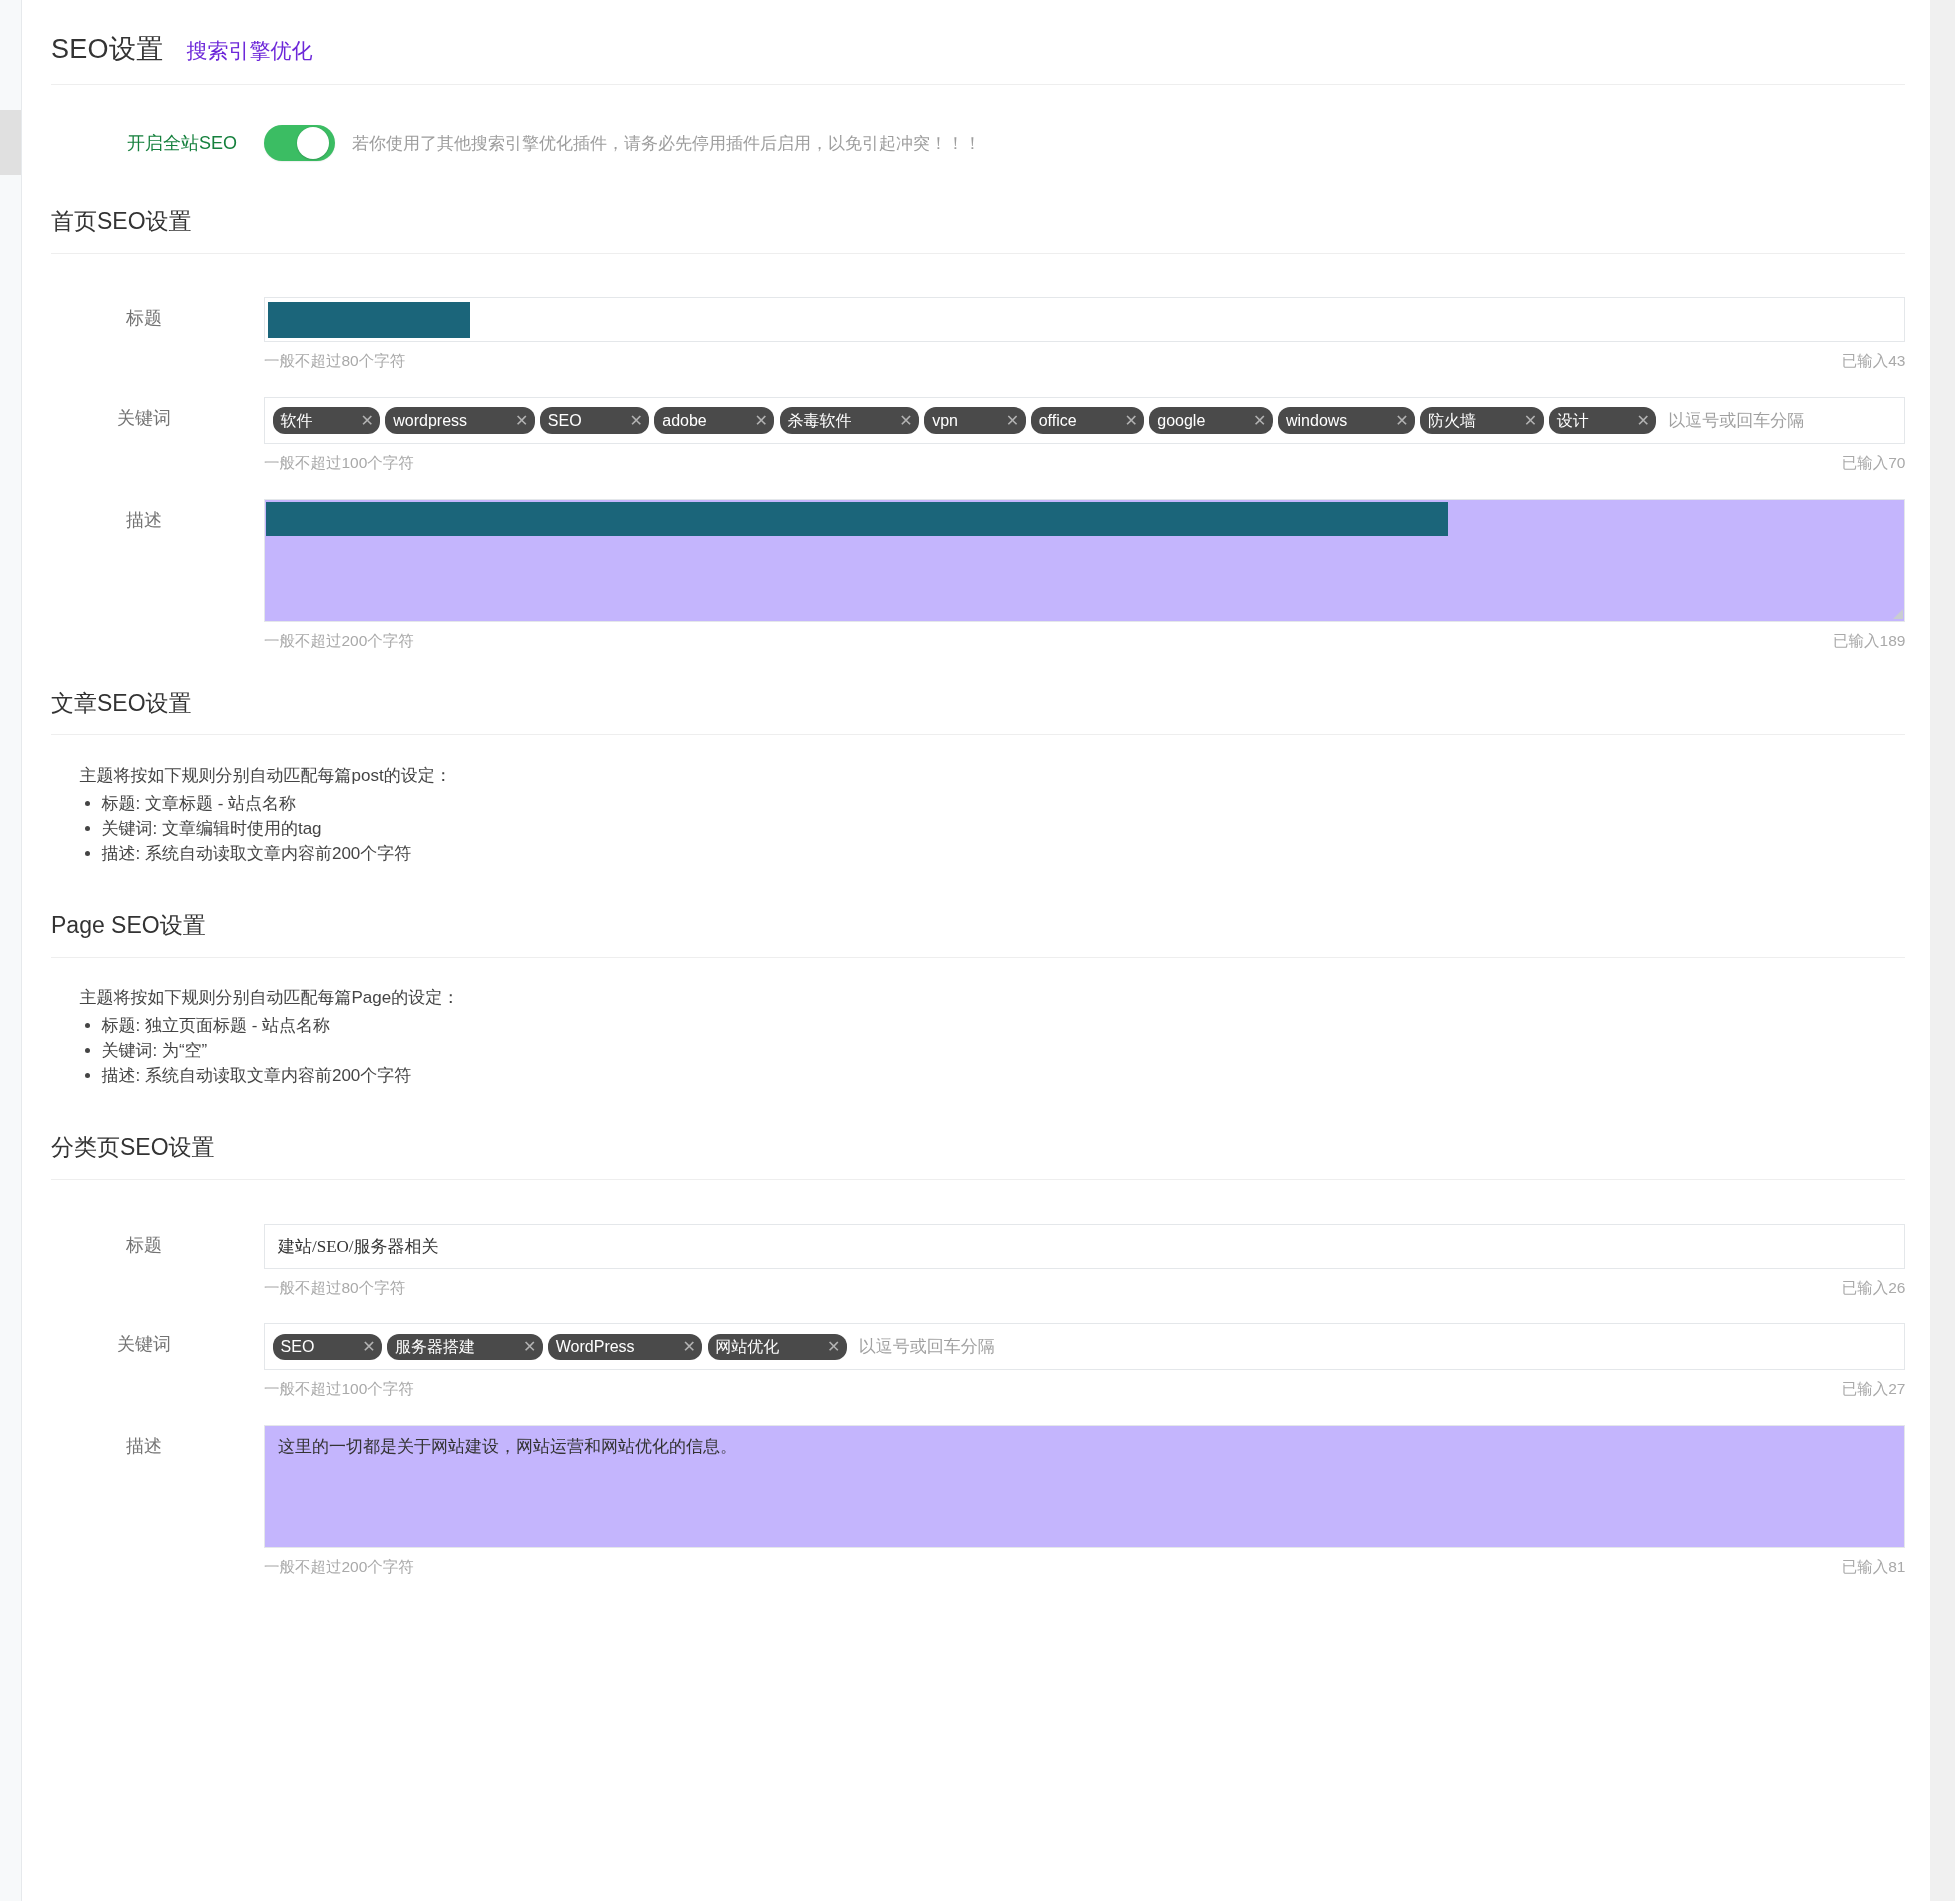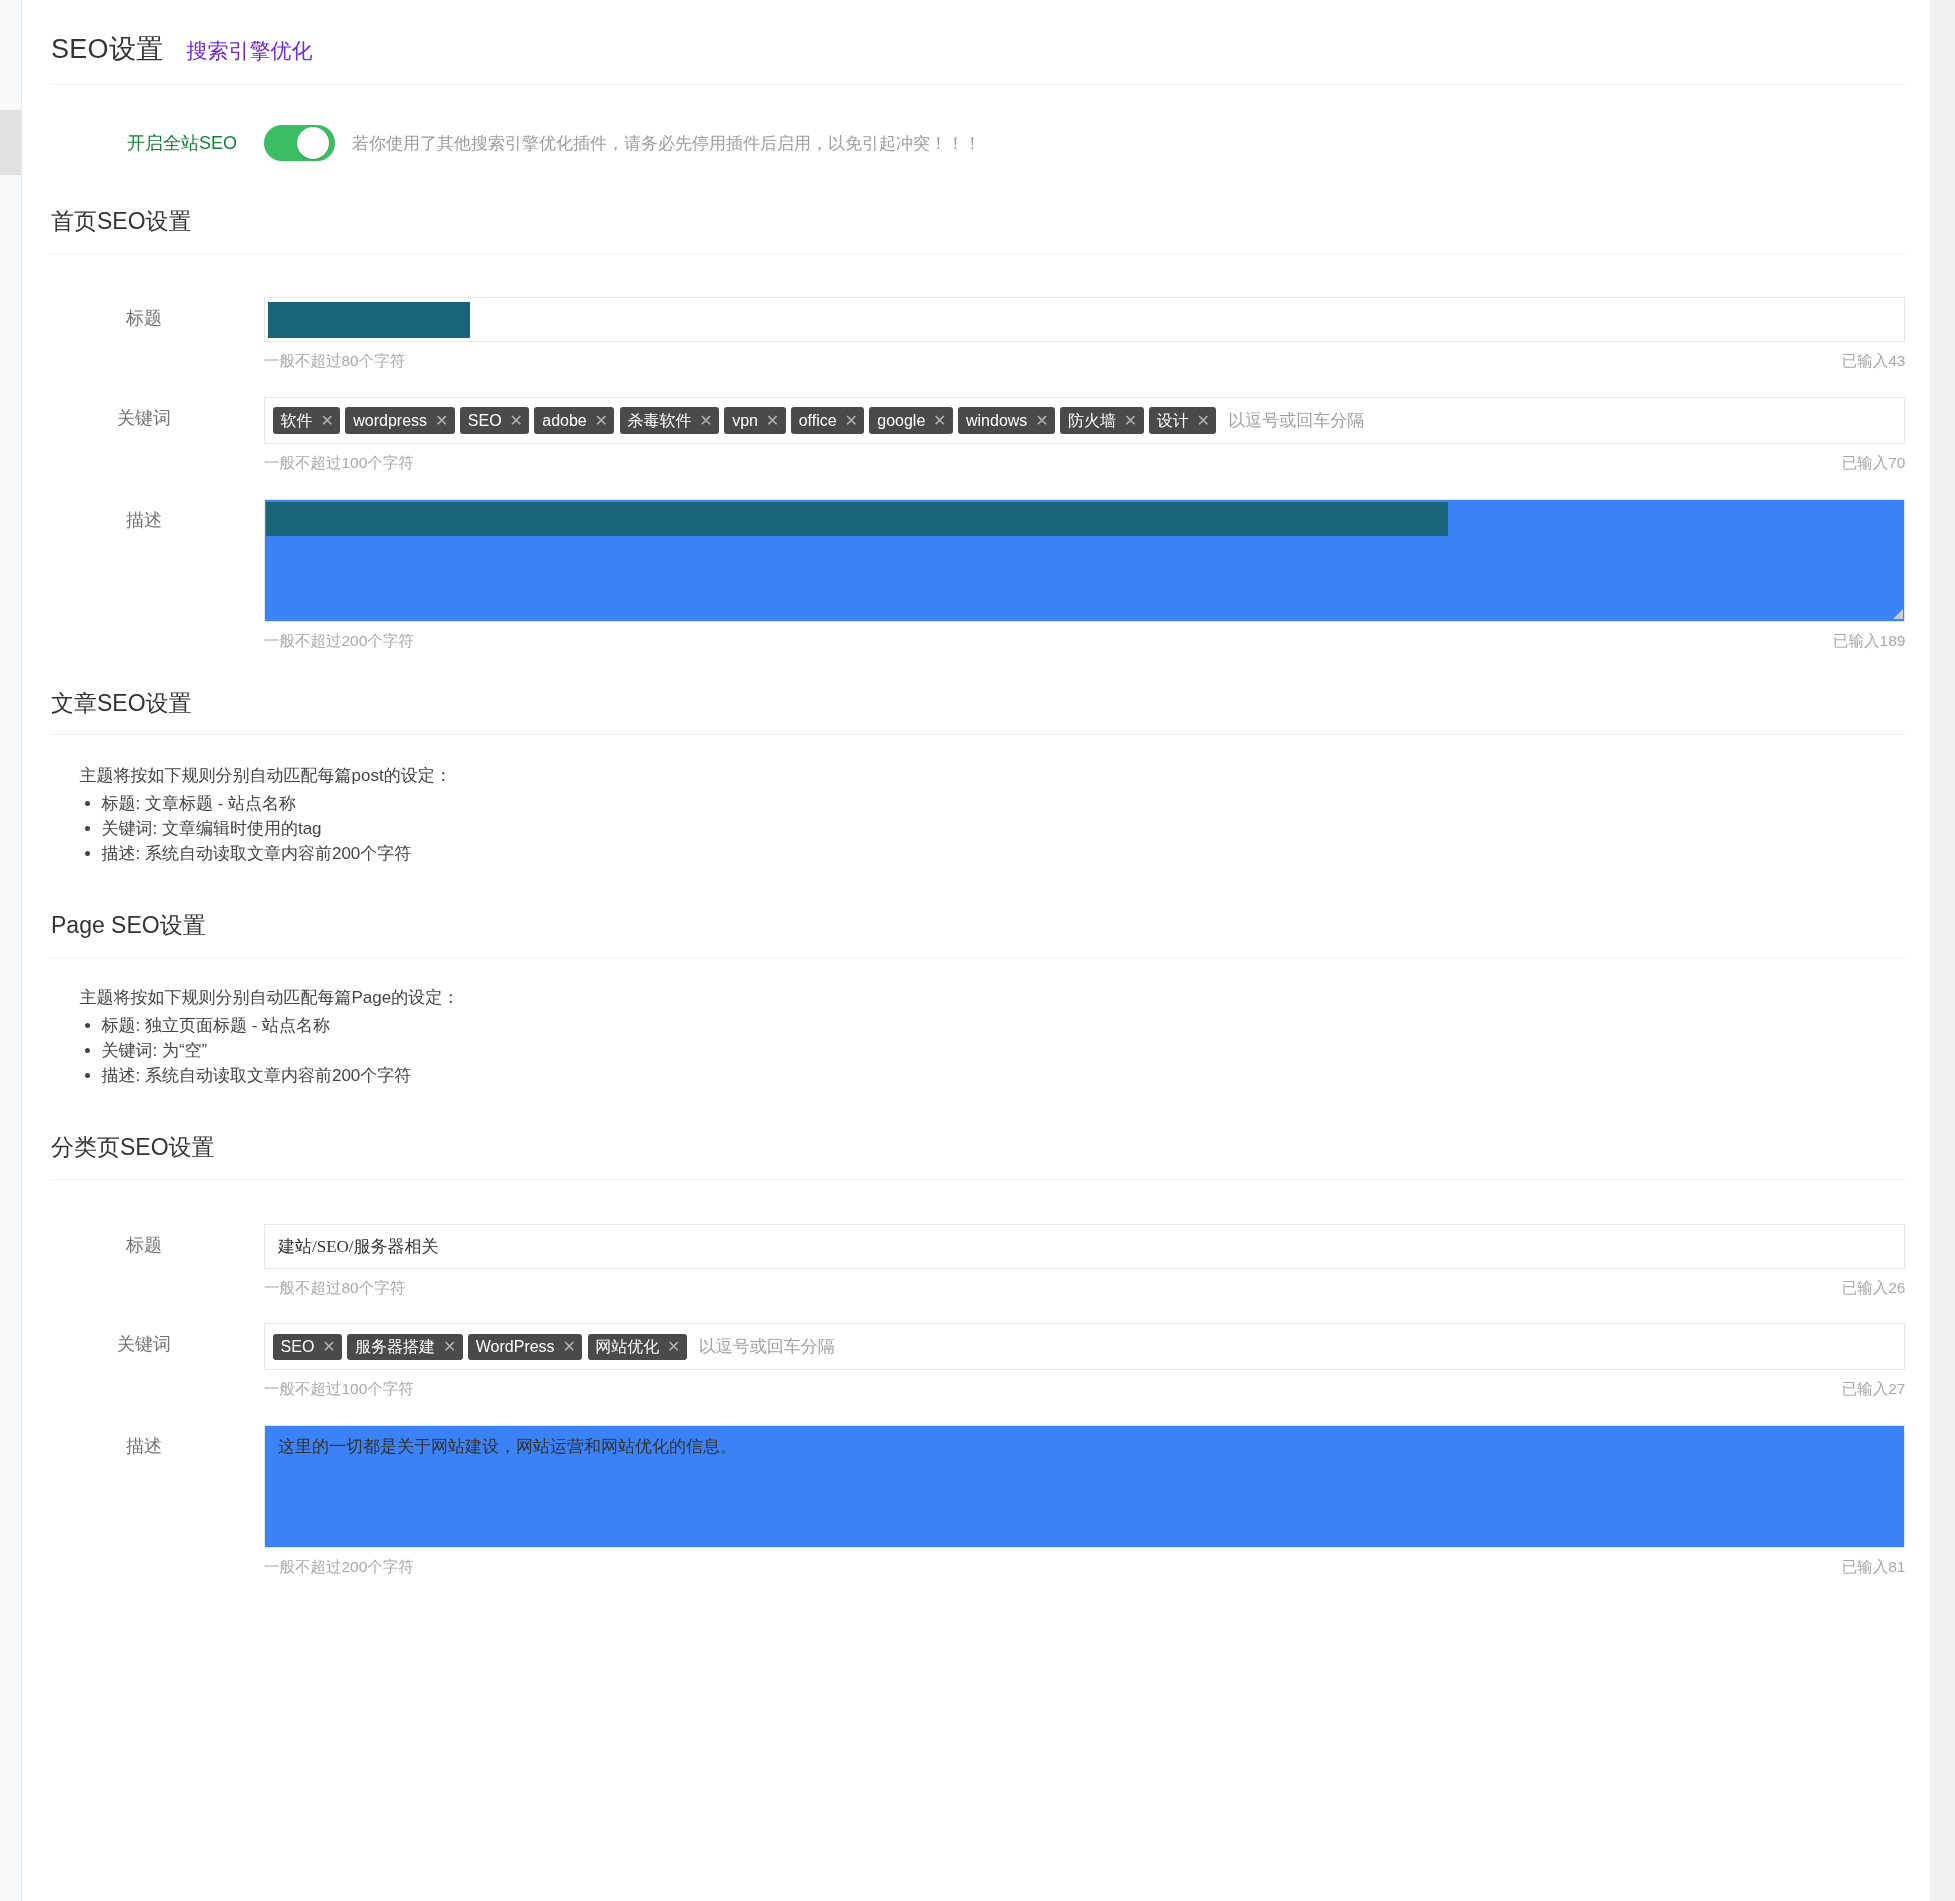--- a/index.html
+++ b/index.html
@@ -153,21 +153,21 @@
     position: absolute;
     top: 3.9px; left: 2.6px;
     height: 36px;
     background: #1b657a;
   }
 
   .textarea {
     width: 100%;
     height: 123px;
     border: 0.6px solid #e4e7ea;
-    background: #3b82f6;
+    background: #c4b5fd;
     font-size: 17px;
     color: #333;
     padding: 9px 13px;
     font-family: inherit;
     position: relative;
     resize: none;
     overflow: hidden;
   }
   .textarea .redact-bar-ta {
     position: absolute;
@@ -206,24 +206,25 @@
     align-items: center;
     flex-wrap: wrap;
     gap: 5.2px;
   }
   .tag {
     display: inline-flex;
     align-items: center;
     background: #4a4a4a;
     color: #ffffff;
     font-size: 16px;
-    border-radius: 3px;
+    border-radius: 12px;
     padding: 3.2px 6.5px 3.2px 7.8px;
     line-height: 1.25;
     white-space: nowrap;
+    gap: 40px;
   }
   .tag .tag-x {
     margin-left: 7.8px;
     color: #b3b3b3;
     font-size: 16px;
     cursor: pointer;
   }
   .tag-placeholder {
     color: #a0a0a0;
     font-size: 17px;

